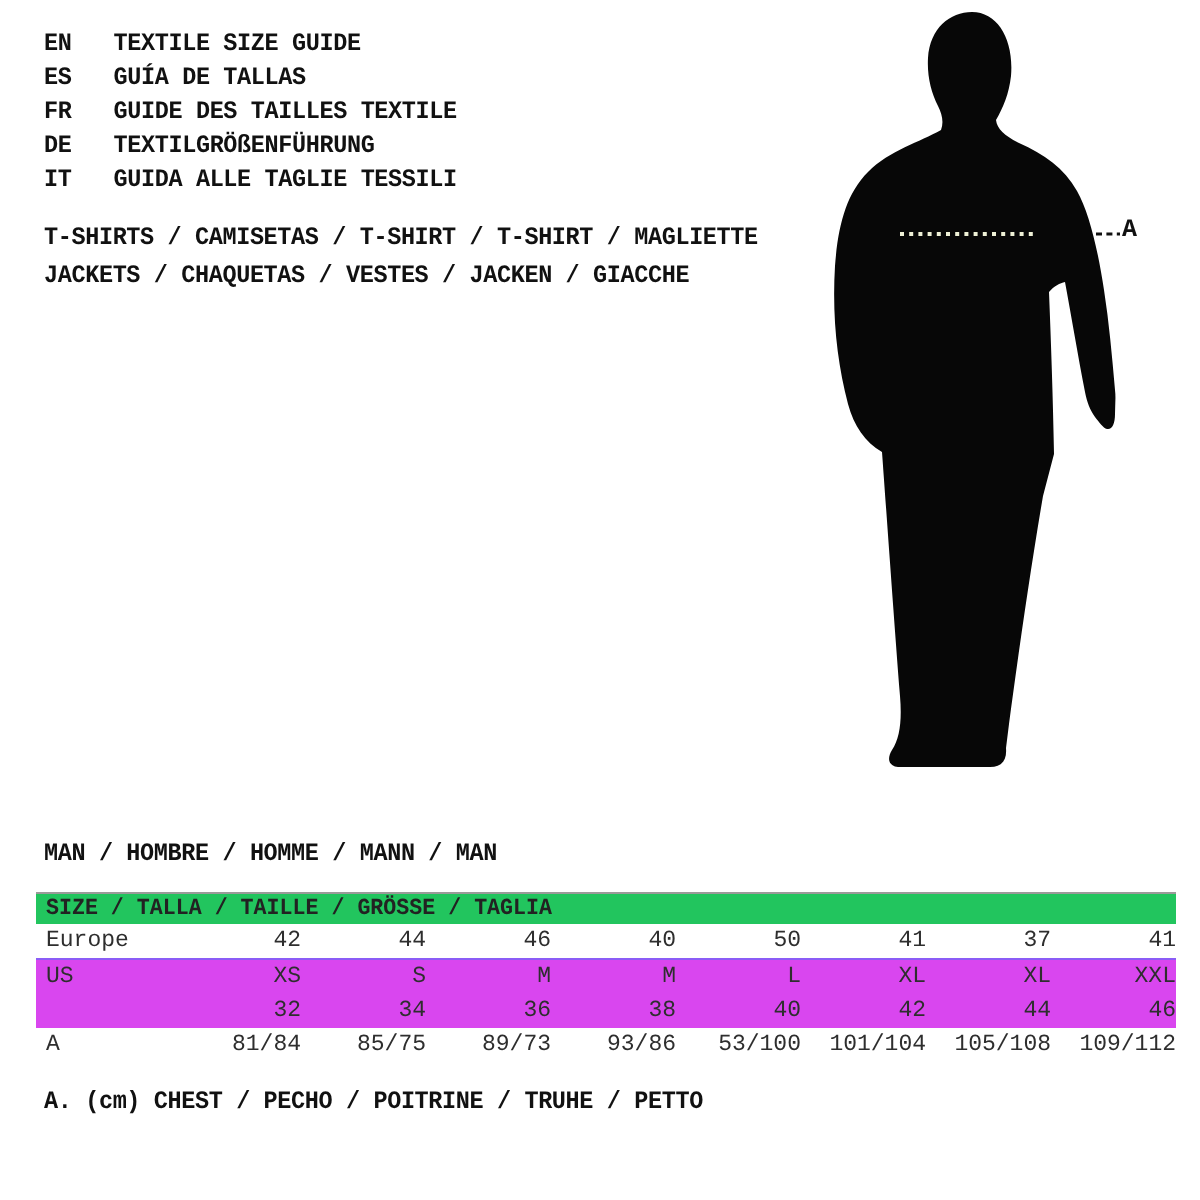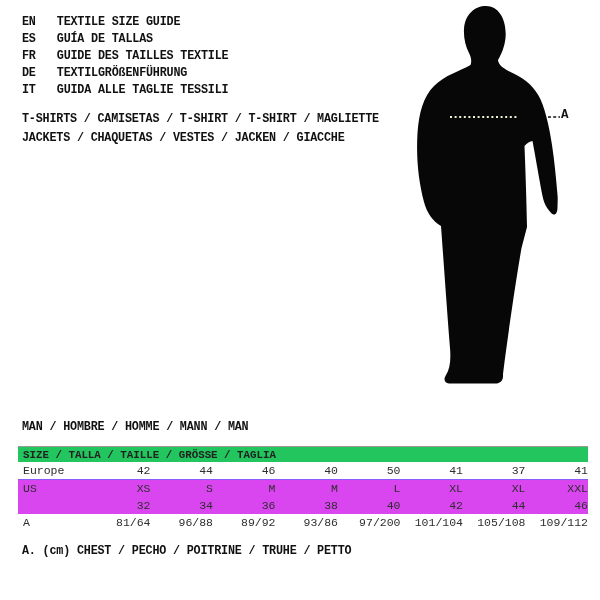--- a/index.html
+++ b/index.html
@@ -163,25 +163,25 @@
       <div class="cell">36</div>
       <div class="cell">38</div>
       <div class="cell">40</div>
       <div class="cell">42</div>
       <div class="cell">44</div>
       <div class="cell">46</div>
     </div>
 
     <div class="t-row row-white">
       <div class="cell label">A</div>
-      <div class="cell">81/64</div>
-      <div class="cell">96/88</div>
-      <div class="cell">89/92</div>
+      <div class="cell">81/84</div>
+      <div class="cell">85/75</div>
+      <div class="cell">89/73</div>
       <div class="cell">93/86</div>
-      <div class="cell">97/200</div>
+      <div class="cell">53/100</div>
       <div class="cell">101/104</div>
       <div class="cell">105/108</div>
       <div class="cell">109/112</div>
     </div>
   </div>
 
   <div class="footnote cond">A. (cm) CHEST / PECHO / POITRINE / TRUHE / PETTO</div>
 
 </div>
 

